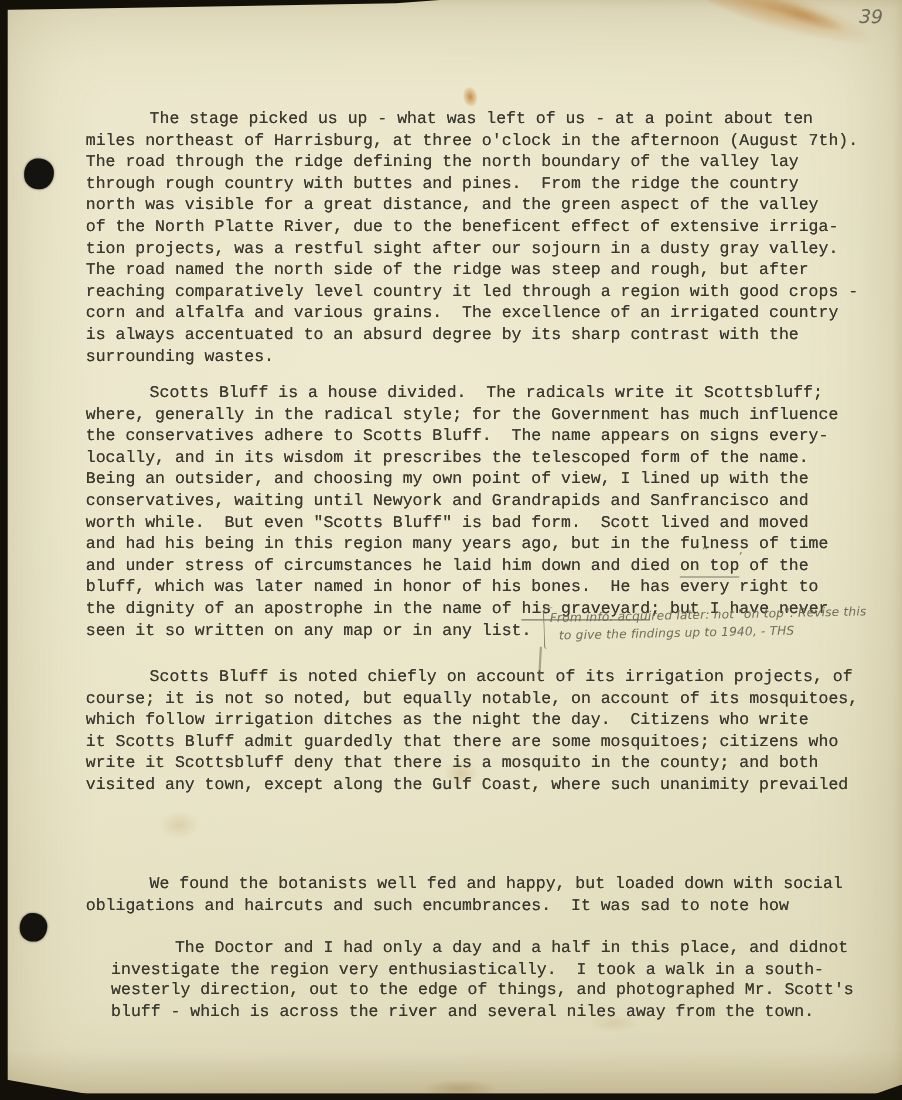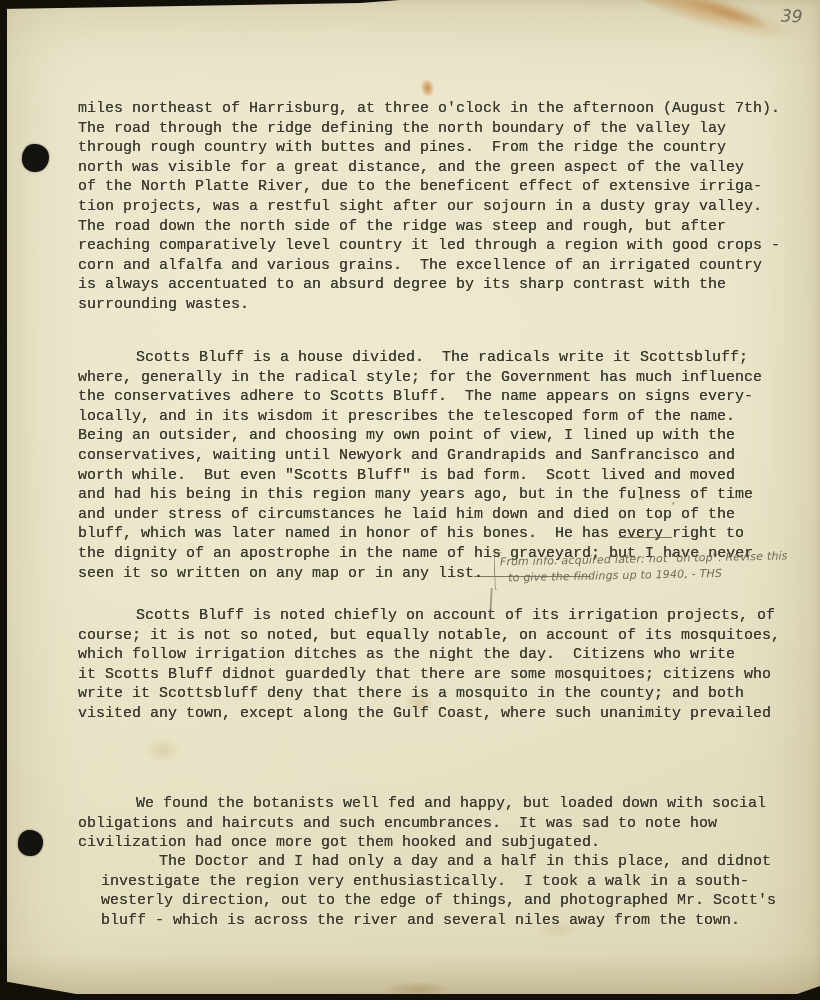--- a/index.html
+++ b/index.html
@@ -49,21 +49,21 @@
     background:radial-gradient(ellipse, rgba(150,115,55,.33), rgba(150,115,55,0) 78%);}
   .bottom-shade{position:absolute;left:0;top:955px;width:820px;height:40px;
     background:linear-gradient(to bottom, rgba(130,105,50,0), rgba(130,105,50,.18));}
   
   .typed{position:absolute;left:0;top:0;width:820px;height:1000px;color:var(--ink);
     font-size:15px;line-height:19.6px;text-shadow:0 0 .6px rgba(58,56,47,.85);}
   .paragraph{position:absolute;left:78px;width:724px;}
   .para-0{top:99px;} .para-1{top:348px;} .para-2{top:606px;} .para-3{top:794px;} .para-4{top:852px;margin-left:23px;}
   .line{white-space:pre;}
   .line.indent{padding-left:58px;}
-  .pencil-underline{border-bottom:1.5px solid rgba(104,100,84,.85);padding-bottom:14px;margin-top:40px;}
+  .pencil-underline{border-bottom:1.5px solid rgba(104,100,84,.85);padding-bottom:1px;margin-top:40px;}
   .caret-marks{position:relative;}
   .caret-marks::before{content:"ˆ";position:absolute;left:36%;top:-12px;color:var(--pencil);
     font-size:13px;font-family:"DejaVu Sans",sans-serif;opacity:.8;}
   .caret-marks::after{content:"’";position:absolute;right:-3px;top:-9px;color:var(--pencil);
     font-size:11px;font-family:"DejaVu Sans",sans-serif;opacity:.65;}
   
   .annotation{position:absolute;left:500px;top:551px;width:330px;color:var(--pencil);
     font-family:"DejaVu Sans",sans-serif;font-style:italic;font-size:11px;line-height:15.5px;
     letter-spacing:.2px;transform:rotate(-1.2deg);}
   .annotation .a-line-2{margin-left:8px;}
@@ -88,27 +88,28 @@
   <div class="stain stain-b1"></div>
   <div class="stain stain-b2"></div>
   <div class="stain stain-b3"></div>
   <div class="stain stain-b4"></div>
   <div class="bottom-shade"></div>
 
   <div class="page-number">39</div>
 
   <div class="typed">
       <div class="paragraph para-0">
+        <div class="line indent">The stage picked us up - what was left of us - at a point about ten</div>
         <div class="line">miles northeast of Harrisburg, at three o'clock in the afternoon (August 7th).</div>
         <div class="line">The road through the ridge defining the north boundary of the valley lay</div>
         <div class="line">through rough country with buttes and pines.  From the ridge the country</div>
         <div class="line">north was visible for a great distance, and the green aspect of the valley</div>
         <div class="line">of the North Platte River, due to the beneficent effect of extensive irriga-</div>
         <div class="line">tion projects, was a restful sight after our sojourn in a dusty gray valley.</div>
-        <div class="line">The road down the north side of the ridge was steep and rough, but after</div>
+        <div class="line">The road named the north side of the ridge was steep and rough, but after</div>
         <div class="line">reaching comparatively level country it led through a region with good crops -</div>
         <div class="line">corn and alfalfa and various grains.  The excellence of an irrigated country</div>
         <div class="line">is always accentuated to an absurd degree by its sharp contrast with the</div>
         <div class="line">surrounding wastes.</div>
       </div>
       <div class="paragraph para-1">
         <div class="line indent">Scotts Bluff is a house divided.  The radicals write it Scottsbluff;</div>
         <div class="line">where, generally in the radical style; for the Government has much influence</div>
         <div class="line">the conservatives adhere to Scotts Bluff.  The name appears on signs every-</div>
         <div class="line">locally, and in its wisdom it prescribes the telescoped form of the name.</div>
@@ -118,28 +119,27 @@
         <div class="line">and had his being in this region many years ago, but in the fulness of time</div>
         <div class="line"><span>and under stress of circumstances he laid him down and died </span><span class="pencil-underline caret-marks">on top</span><span> of the</span></div>
         <div class="line">bluff, which was later named in honor of his bones.  He has every right to</div>
         <div class="line"><span>the dignity of an apostrophe in the name of </span><span class="pencil-underline">his graveyard</span><span>; but I have never</span></div>
         <div class="line">seen it so written on any map or in any list.</div>
       </div>
       <div class="paragraph para-2">
         <div class="line indent">Scotts Bluff is noted chiefly on account of its irrigation projects, of</div>
         <div class="line">course; it is not so noted, but equally notable, on account of its mosquitoes,</div>
         <div class="line">which follow irrigation ditches as the night the day.  Citizens who write</div>
-        <div class="line">it Scotts Bluff didnot guardedly that there are some mosquitoes; citizens who</div>
+        <div class="line">it Scotts Bluff admit guardedly that there are some mosquitoes; citizens who</div>
         <div class="line">write it Scottsbluff deny that there is a mosquito in the county; and both</div>
         <div class="line">visited any town, except along the Gulf Coast, where such unanimity prevailed</div>
       </div>
       <div class="paragraph para-3">
         <div class="line indent">We found the botanists well fed and happy, but loaded down with social</div>
         <div class="line">obligations and haircuts and such encumbrances.  It was sad to note how</div>
-        <div class="line">civilization had once more got them hooked and subjugated.</div>
       </div>
       <div class="paragraph para-4">
         <div class="line indent">The Doctor and I had only a day and a half in this place, and didnot</div>
         <div class="line">investigate the region very enthusiastically.  I took a walk in a south-</div>
         <div class="line">westerly direction, out to the edge of things, and photographed Mr. Scott's</div>
         <div class="line">bluff - which is across the river and several niles away from the town.</div>
       </div>
     </div>
 
   <div class="pencil-bracket"></div>

